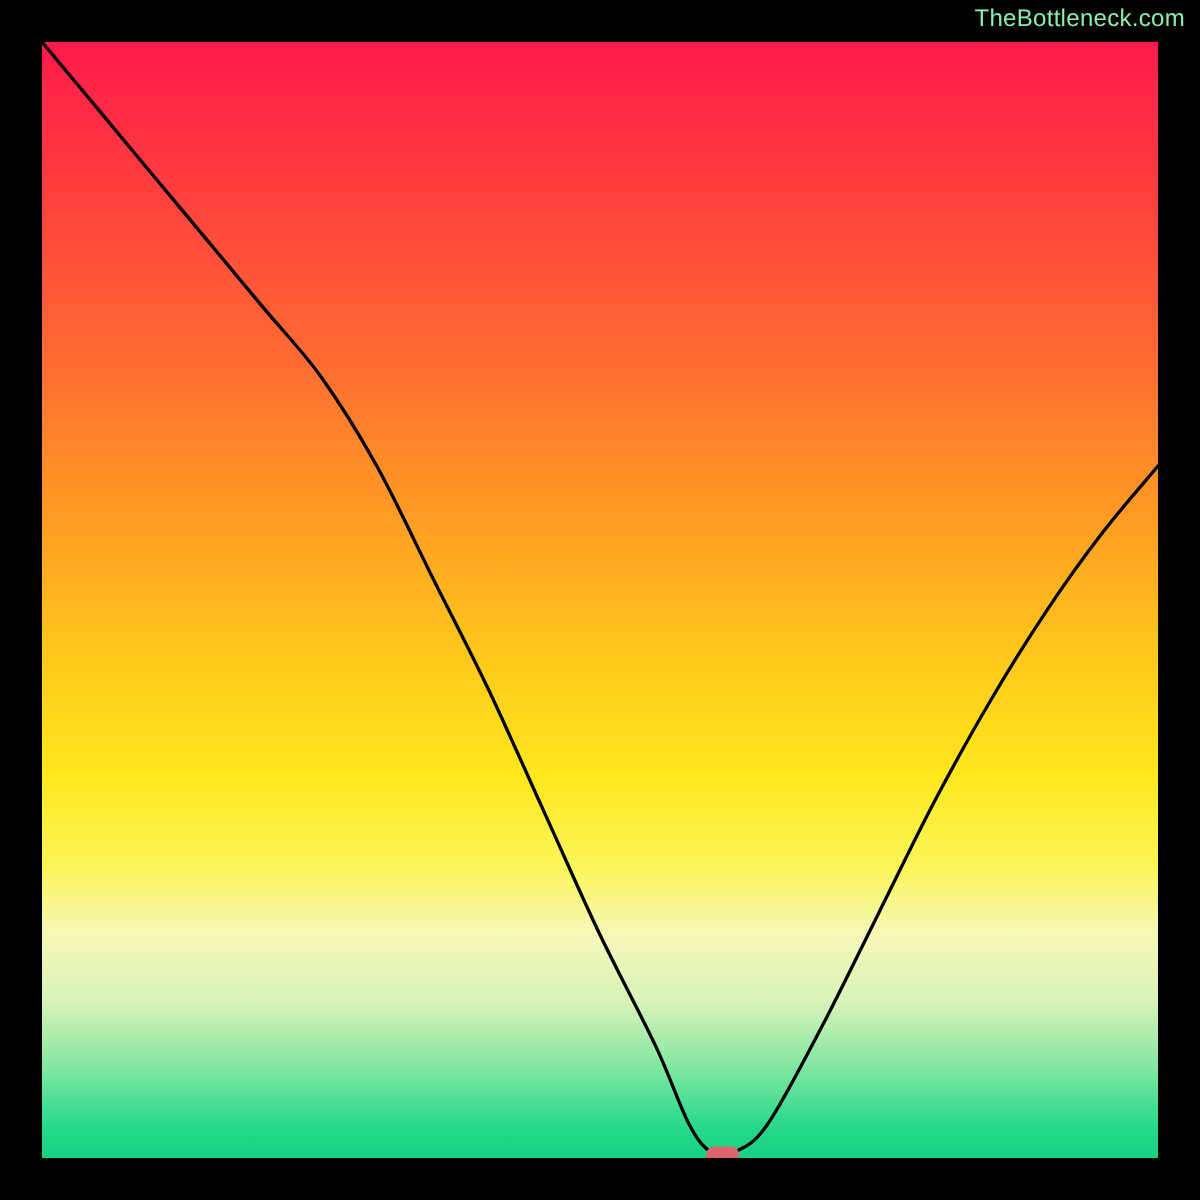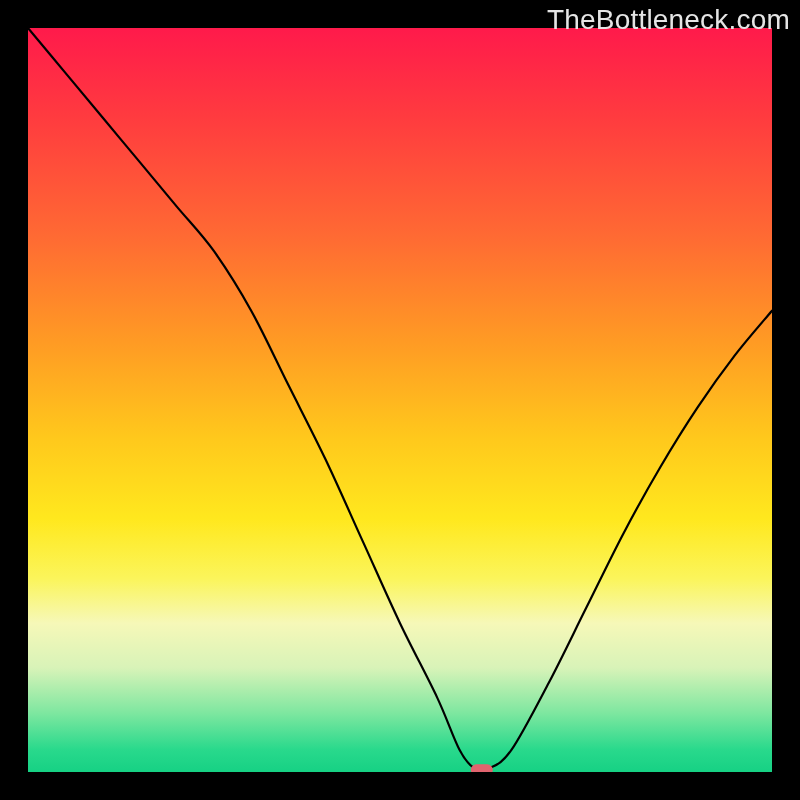--- a/index.html
+++ b/index.html
@@ -54,22 +54,22 @@
     stroke-linecap: round;
   }
   .marker {
     fill: #e0646e;
     stroke: none;
   }
   .watermark {
     position: absolute;
     top: 4px;
     right: 10px;
-    color: #e5e5e5;
-    font-size: 28px;
+    color: #86efac;
+    font-size: 16px;
     letter-spacing: 0.2px;
     user-select: none;
   }
 </style>
 </head>
 <body>
 
 <div class="frame">
   <div class="plot-area">
     <svg viewBox="0 0 744 744" preserveAspectRatio="none">

